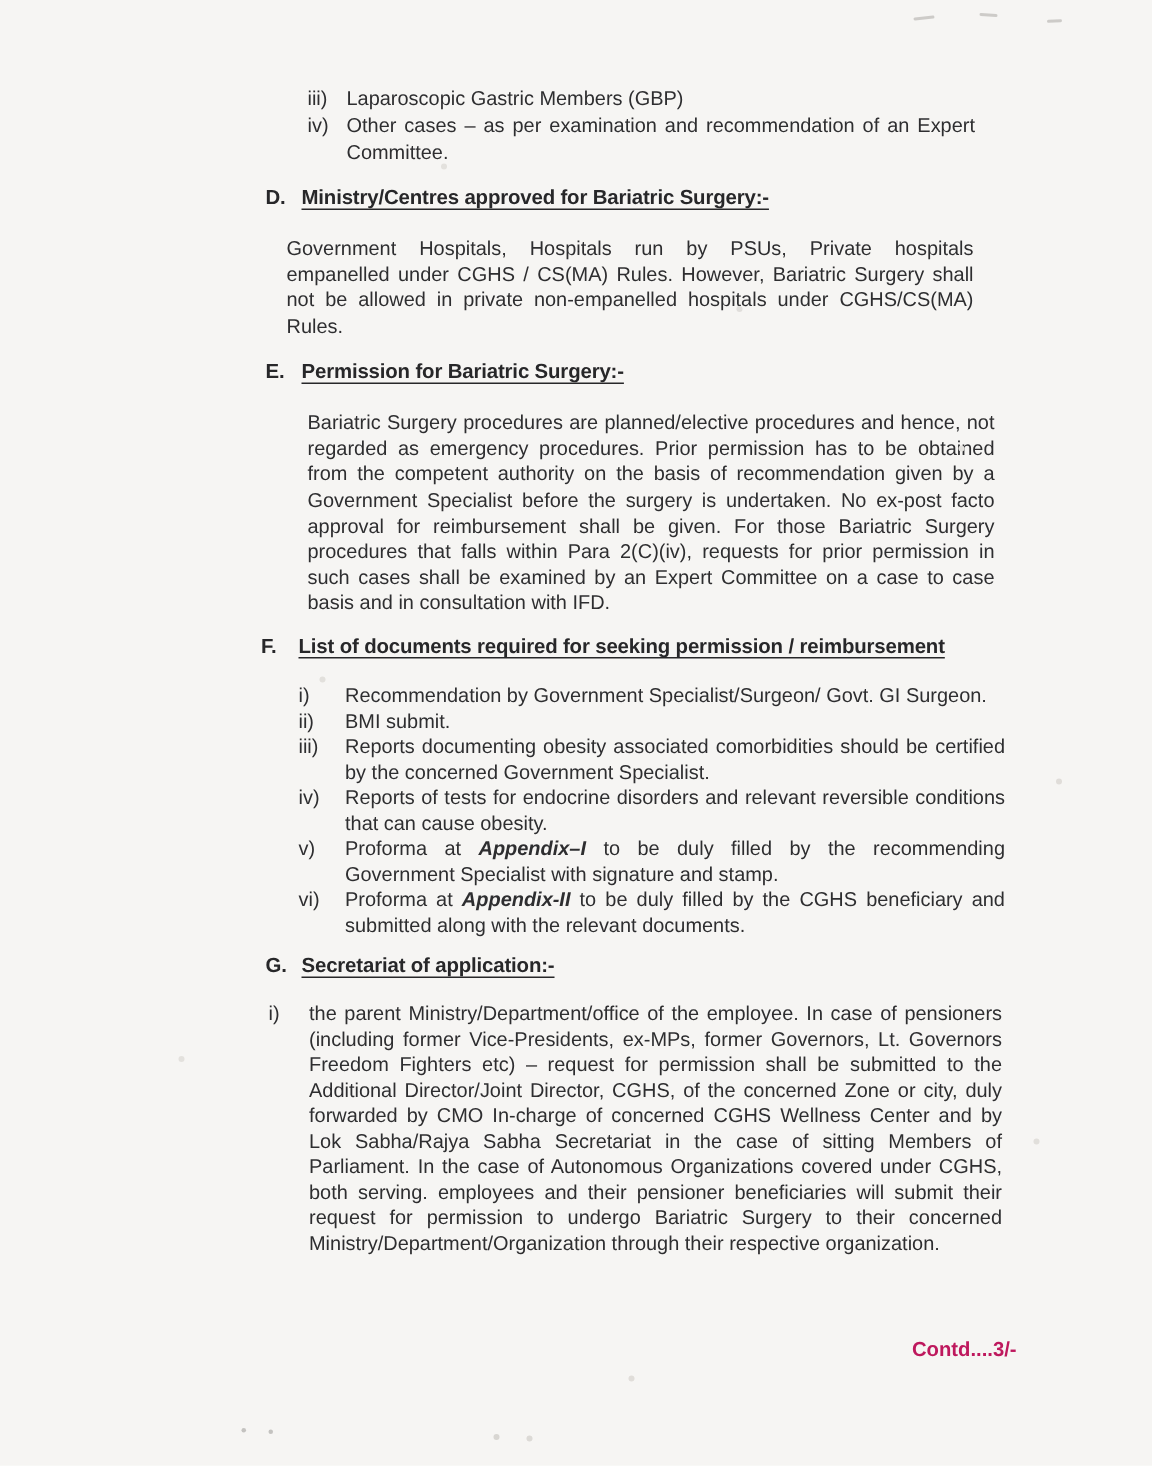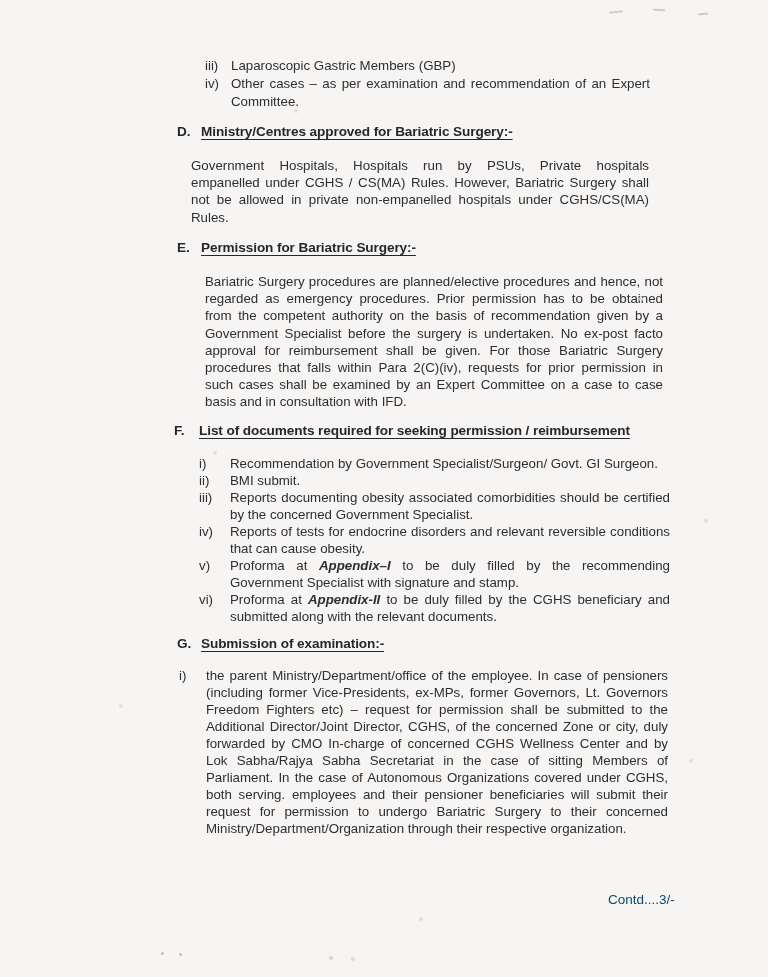--- a/index.html
+++ b/index.html
@@ -37,21 +37,21 @@
   .f-heading .sec-letter { width:25px; }
   .f-list     { left:199px; top:455px; width:471px; }
   .f-list .li { margin-bottom:0; }
   .f-list .marker { width:31px; }
   .f-list .body-text, .f-list .li { font-size:13.3px; line-height:17px; }
   .g-heading  { left:177px; top:635px; }
   .g-list     { left:179px; top:667px; width:489px; }
   .g-list .marker { width:27px; }
   .g-list .li { font-size:13.3px; line-height:17px; }
   .appendix { font-weight:bold; font-style:italic; text-decoration-thickness:1.2px; }
-  .contd { left:608px; top:892px; font-size:13.5px; color:#0c4a6e; }
+  .contd { left:608px; top:892px; font-size:13.5px; color:#be185d;font-weight:bold; }
   
   .speck { position:absolute; background:#9b9995; border-radius:1px; }
   .speck.dash { height:2px; opacity:.45; }
   .speck.dot  { width:3px; height:3px; border-radius:50%; opacity:.55; }
   .noise-dots {
     position:absolute; left:0; top:0; width:2px; height:2px; border-radius:50%;
     background:transparent;
     box-shadow: 295px 110px 0 1px #e3e1dd, 492px 205px 0 1px #e0dedb,
                 640px 298px 0 1px #e3e1dd, 214px 452px 0 1px #e2e0dc,
                 705px 520px 0 1px #e0ddd9, 120px 705px 0 1px #e3e1dd,
@@ -152,21 +152,21 @@
         <div class="ln">
           <span>Proforma at </span><span class="appendix">Appendix-II</span><span> to be duly filled by the CGHS beneficiary and</span>
         </div>
         <div class="ln ln-last">submitted along with the relevant documents.</div>
       </div>
     </div>
   </div>
 
   <div class="abs heading-row g-heading">
     <span class="sec-letter">G.</span>
-    <span class="sec-heading">Submission of examination:-</span>
+    <span class="sec-heading">Secretariat of application:-</span>
   </div>
   <div class="abs g-list body-text">
     <div class="li">
       <span class="marker">i)</span>
       <div class="lines">
           <div class="ln">the parent Ministry/Department/office of the employee. In case of pensioners</div>
           <div class="ln">(including former Vice-Presidents, ex-MPs, former Governors, Lt. Governors</div>
           <div class="ln">Freedom Fighters etc) – request for permission shall be submitted to the</div>
           <div class="ln">Additional Director/Joint Director, CGHS, of the concerned Zone or city, duly</div>
           <div class="ln">forwarded by CMO In-charge of concerned CGHS Wellness Center and by</div>

